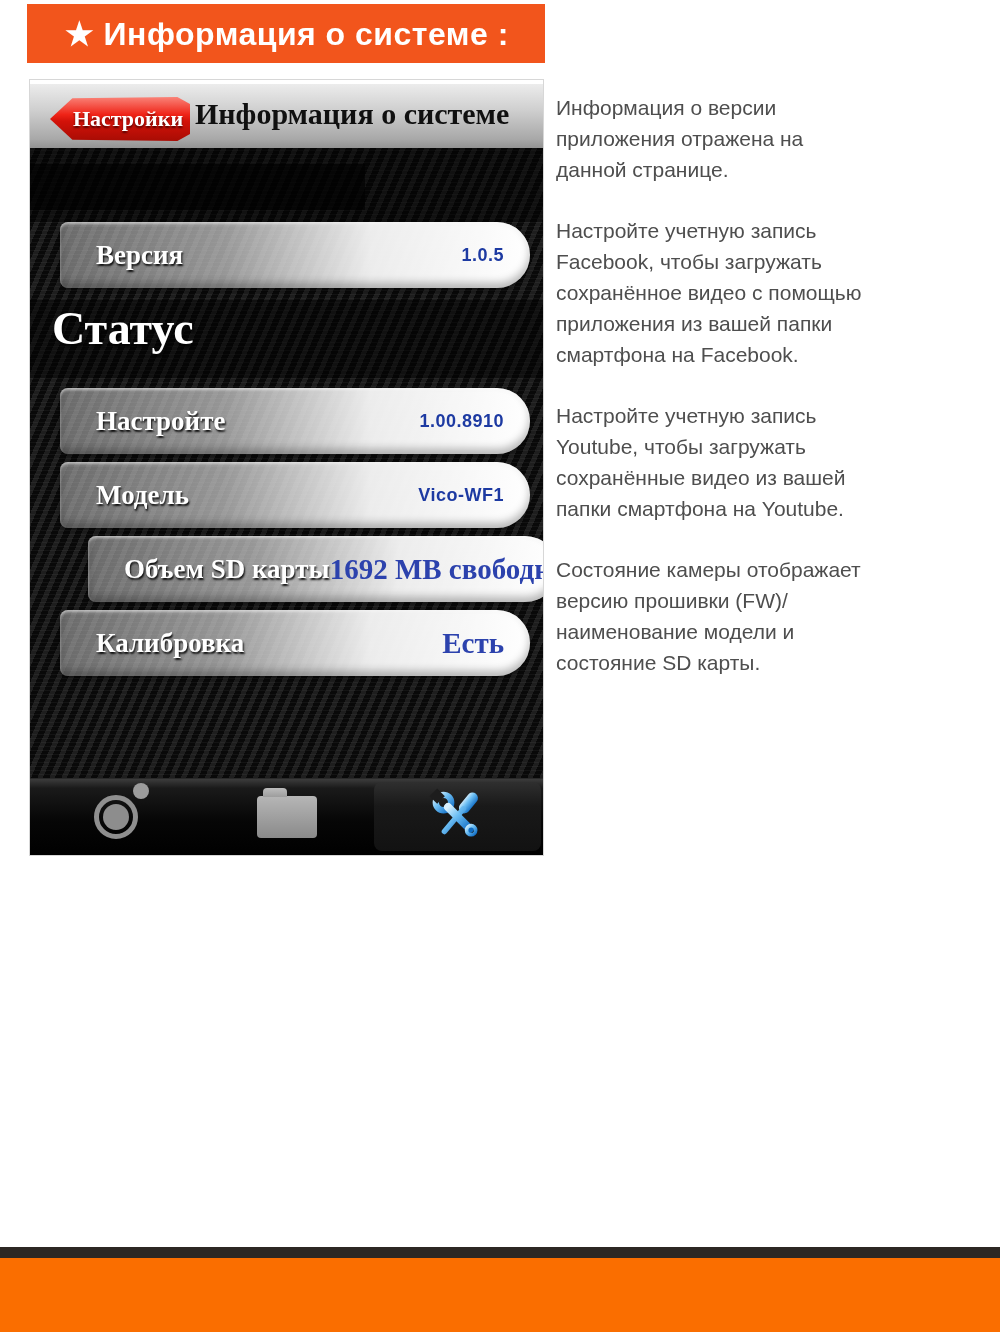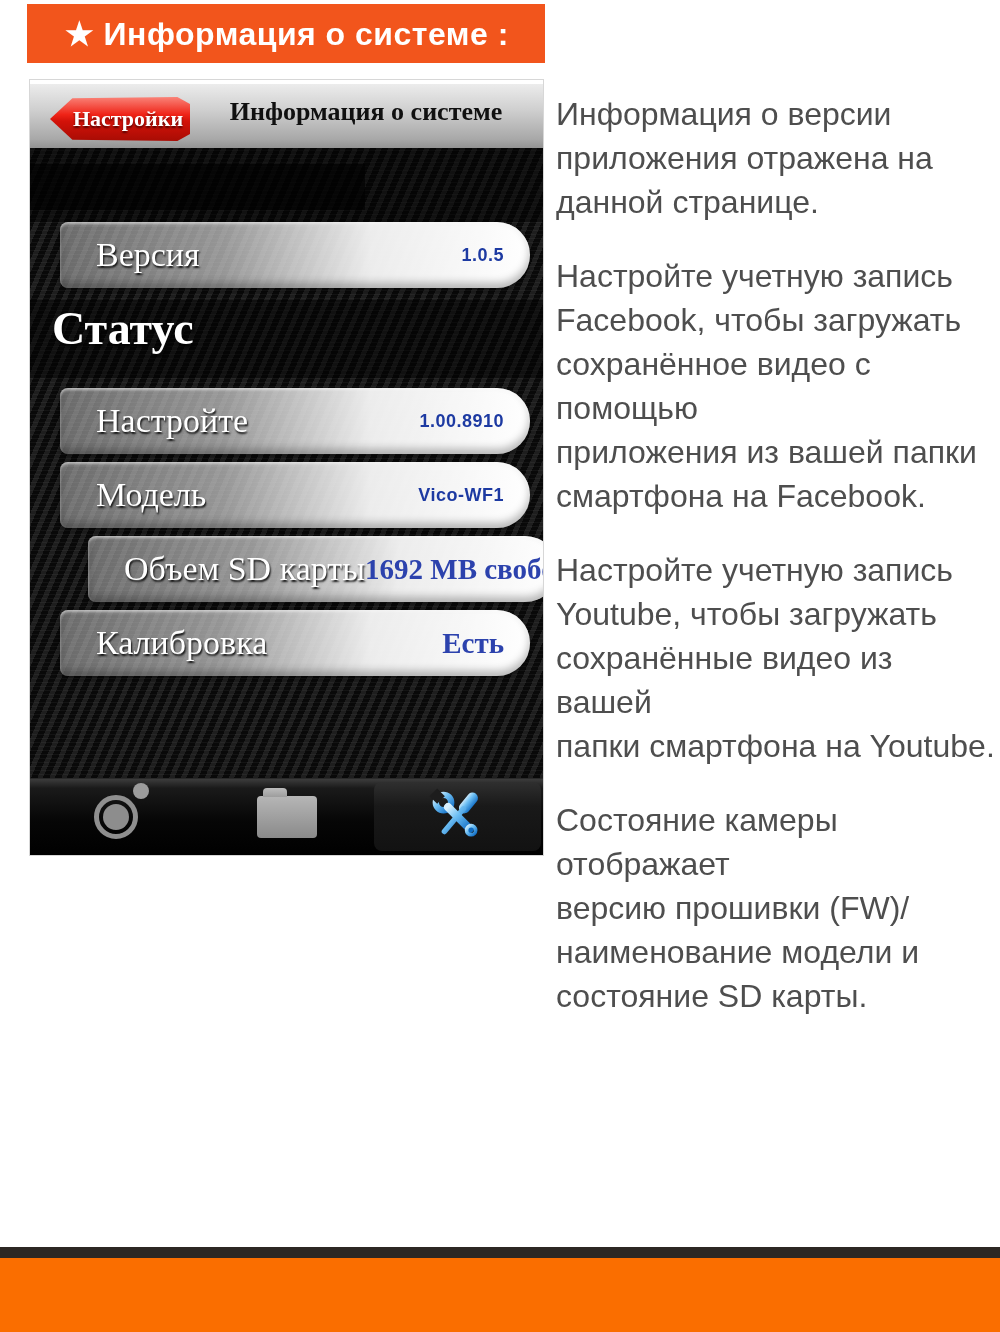--- a/index.html
+++ b/index.html
@@ -11,22 +11,22 @@
           display:flex;align-items:center;box-sizing:border-box;padding-left:38px;}
   .banner-text{color:#ffffff;font-weight:bold;font-size:32px;letter-spacing:0.5px;}
 
   
   .phone{position:absolute;left:30px;top:80px;width:513px;height:775px;box-shadow:0 0 0 1px #d7d7d7;}
 
   
   .ph-header{position:absolute;top:4px;left:0;right:0;height:68px;
              background:linear-gradient(180deg,#ececec 0%,#cfcfcf 40%,#a8a8a8 85%,#909090 100%);
              border-bottom:3px solid #6e6e6e;box-sizing:border-box;}
-  .ph-title{position:absolute;left:165px;right:6px;top:13px;text-align:center;
-            font-family:"Liberation Serif",serif;font-weight:bold;font-size:26px;color:#101010;}
+  .ph-title{position:absolute;left:165px;right:6px;top:13px;
+            font-family:"Liberation Serif",serif;font-weight:bold;font-size:30px;color:#101010;}
   .back-btn{position:absolute;left:20px;top:13px;width:140px;height:44px;
             clip-path:polygon(0 50%,16% 3%,91% 0,100% 16%,100% 84%,91% 100%,16% 97%);
             background:linear-gradient(180deg,#fa8378 0%,#ef2317 40%,#d31209 55%,#a80c04 100%);
             display:flex;align-items:center;justify-content:center;box-sizing:border-box;padding-left:16px;
             filter:drop-shadow(1px 2px 2px rgba(0,0,0,0.45));cursor:pointer;}
   .back-label{font-family:"Liberation Serif",serif;font-weight:bold;font-size:22px;color:#ffffff;
               text-shadow:0 2px 2px rgba(70,0,0,0.85);}
 
   
   .ph-body{position:absolute;top:68px;left:0;right:0;height:631px;background-color:#101010;
@@ -45,21 +45,21 @@
        background:linear-gradient(90deg, rgba(185,185,185,0.55) 0%, rgba(205,205,205,0.72) 35%,
                   rgba(245,245,245,0.96) 66%, #ffffff 100%);
        box-shadow:inset 0 2px 3px rgba(255,255,255,0.55), inset 0 -5px 8px rgba(0,0,0,0.28),
                   0 2px 5px rgba(0,0,0,0.45);
        display:flex;align-items:center;justify-content:space-between;padding:0 26px 0 36px;}
   .row-version{top:74px;}
   .row-fw{top:240px;}
   .row-model{top:314px;}
   .row-sd{top:388px;margin-left:28px;}
   .row-cal{top:462px;}
-  .lbl{font-family:"Liberation Serif",serif;font-weight:normal;font-size:34px;color:#ffffff;
+  .lbl{font-family:"Liberation Serif",serif;font-weight:bold;font-size:27px;color:#ffffff;
        text-shadow:1px 2px 2px rgba(0,0,0,0.9);white-space:nowrap;}
   .val{font-weight:bold;font-size:18px;color:#1d3aa2;letter-spacing:0.5px;white-space:nowrap;}
   .val-serif{font-family:"Liberation Serif",serif;font-size:29px;color:#2c42ad;letter-spacing:0;}
 
   .section-h{position:absolute;left:22px;top:154px;font-family:"Liberation Serif",serif;
              font-weight:bold;font-size:46px;color:#ffffff;text-shadow:2px 3px 3px rgba(0,0,0,0.9);}
 
   
   .ph-tabbar{position:absolute;bottom:0;left:0;right:0;height:76px;
              background:linear-gradient(180deg,#3c3c3c 0%,#1a1a1a 12%,#060606 55%,#000000 100%);
@@ -76,21 +76,21 @@
   .lens-dot{position:absolute;right:-11px;top:-12px;width:16px;height:16px;border-radius:50%;background:#9c9c9c;}
 
   
   .folder{position:relative;width:60px;height:42px;border-radius:4px;
           background:linear-gradient(180deg,#b6b6b6 0%,#8a8a8a 100%);}
   .folder::before{content:"";position:absolute;top:-8px;left:6px;width:24px;height:9px;
           border-radius:4px 4px 0 0;background:linear-gradient(180deg,#bcbcbc,#9d9d9d);}
 
   
   .desc{position:absolute;left:556px;top:92px;width:440px;color:#4e4e4e;
-        font-size:32px;line-height:44px;}
+        font-size:21px;line-height:31px;}
   .desc p{margin:0 0 30px 0;white-space:pre-line;}
 
   
   .footer-dark{position:absolute;left:0;top:1247px;width:1000px;height:11px;background:#2d2823;}
   .footer-orange{position:absolute;left:0;top:1258px;width:1000px;height:74px;background:#fa6e00;}
 </style>
 </head>
 <body>
 
 <div class="page">

